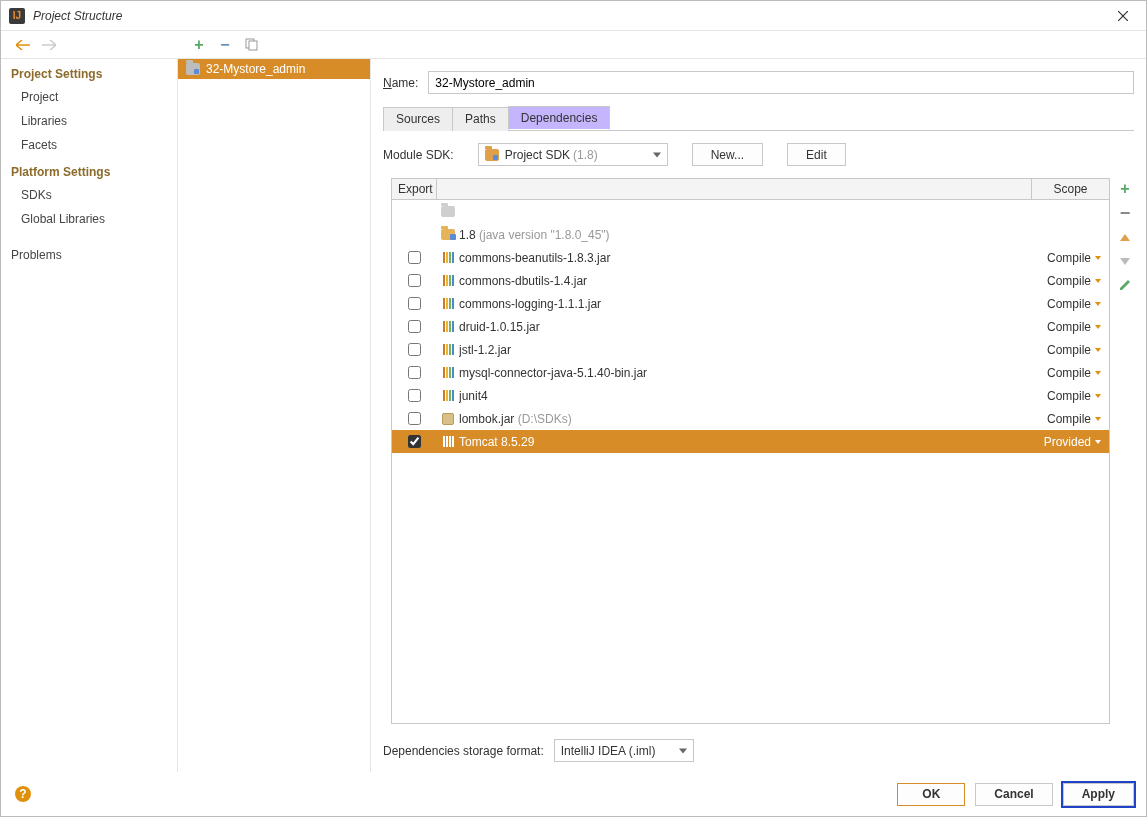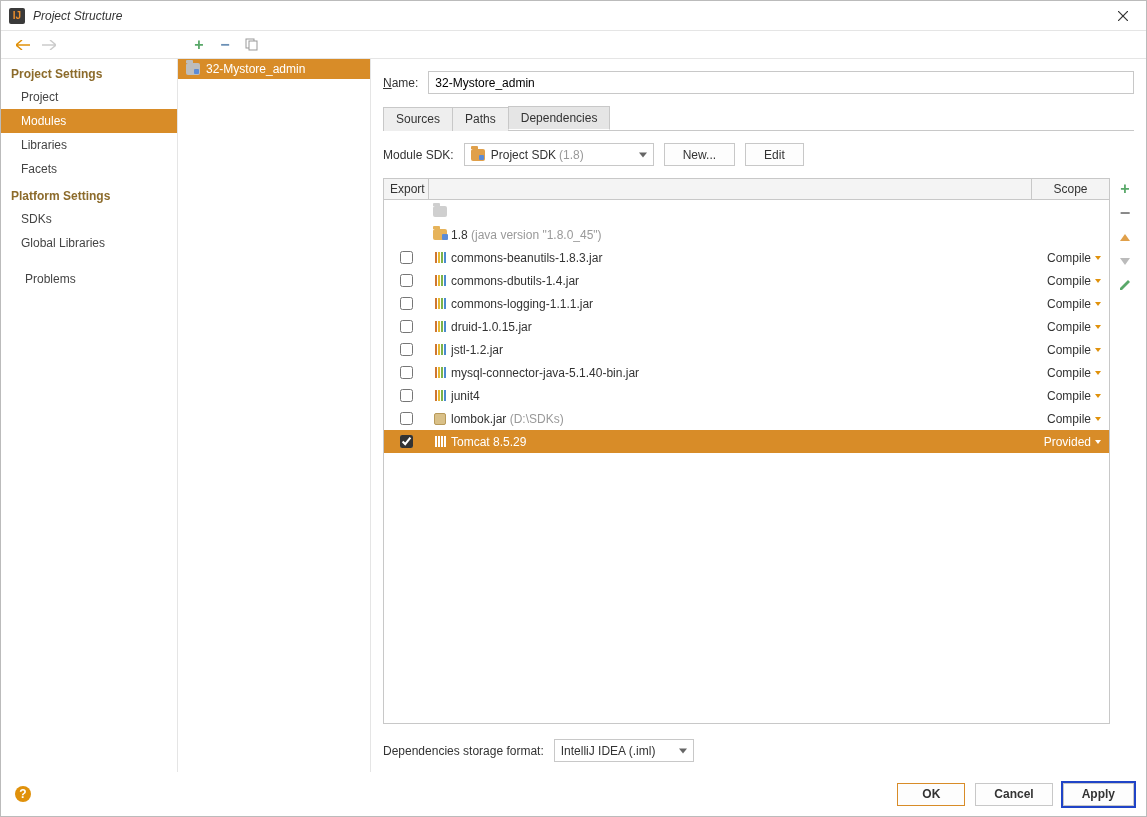--- a/index.html
+++ b/index.html
@@ -45,33 +45,33 @@
 
   
   .main { flex:1; display:flex; flex-direction:column; min-width:0; padding:12px 12px 0 12px;justify-content:flex-end;}
   .name-row { display:flex; align-items:center; gap:10px; margin-bottom:12px; }
   .name-row label { }
   .name-row .u { text-decoration: underline; }
   .text-input { flex:1; border:1px solid #c8c8c8; height:23px; padding:0 6px; background:#fff;}
 
   .tabs { display:flex; border-bottom:1px solid #c8c8c8; }
   .tab { border:1px solid #c8c8c8; border-bottom:none; padding:4px 12px; background:#eee; margin-right:-1px; cursor:pointer; position:relative; top:1px;}
-  .tab.active { background:#e5e5e5; border-bottom:1px solid #fff; top:0;}
-
-  .sdk-row { display:flex; align-items:center; gap:10px; padding:12px 0; }
+  .tab.active { background:#c4b5fd; border-bottom:1px solid #fff; top:0;}
+
+  .sdk-row { display:flex; align-items:center; gap:24px; padding:12px 0; }
   .select { border:1px solid #c8c8c8; height:23px; padding:2px 18px 2px 6px; background:#fff; display:inline-flex; align-items:center; position:relative; min-width:190px; cursor:pointer;}
   .select .folder-icon { margin-right:6px;}
   .select .grey-text { color:#999; margin-left:3px;}
   .select::after{ content:""; position:absolute; right:6px; top:50%; transform:translateY(-50%); border-left:4px solid transparent;border-right:4px solid transparent;border-top:5px solid #666;}
   .btn { border:1px solid #c8c8c8; background:#fdfdfd; height:23px; padding:0 18px; cursor:pointer; display:inline-flex;align-items:center;justify-content:center;}
   .btn.orange { border-color:#d88c28; }
   .btn.blue-outline { outline:2px solid #2044c7; outline-offset:0; }
 
   .dep-area { flex:1; display:flex; min-height:0; border-bottom:1px solid transparent; }
-  .dep-table { flex:1; border:1px solid #c8c8c8; display:flex; flex-direction:column; min-height:0;}
+  .dep-table { flex:1; border:1px solid #c8c8c8; display:flex; flex-direction:column; min-height:0;margin-left:8px;}
   .dep-header { display:flex; background:#f4f4f4; border-bottom:1px solid #c8c8c8; }
   .dep-header .h-export { width:45px; padding:3px 6px; border-right:1px solid #c8c8c8;}
   .dep-header .h-name { flex:1; }
   .dep-header .h-scope { width:78px; text-align:center; padding:3px 0; border-left:1px solid #c8c8c8;}
   .dep-rows { flex:1; overflow:auto; background:#fff; }
   .dep-row { display:flex; align-items:center; height:23px; padding-right:4px; }
   .dep-row.selected { background:#d88c28; color:#fff;}
   .dep-row .c-check { width:45px; display:flex; justify-content:center;}
   .dep-row .c-check input { accent-color:#333;}
   .dep-row .c-icon { width:22px; display:flex; justify-content:center; }
@@ -142,28 +142,27 @@
             <rect x="4" y="3" width="8" height="9" fill="#fff" stroke="#999"></rect>
           </svg>
         </div>
     </div>
   </div>
 
   <div class="body">
     <div class="nav">
       <div class="nav-heading">Project Settings</div>
       <div class="nav-item">Project</div>
-      <div class="nav-item selected">Modules</div>
       <div class="nav-item">Libraries</div>
       <div class="nav-item">Facets</div>
       <div class="nav-heading">Platform Settings</div>
       <div class="nav-item">SDKs</div>
       <div class="nav-item">Global Libraries</div>
       <div style="height:12px"></div>
-      <div class="nav-item" style="padding-left:24px">Problems</div>
+      <div class="nav-item" style="padding-left:10px">Problems</div>
     </div>
 
     <div class="tree">
       <div class="tree-item selected">
         <span class="folder-icon grey"></span>
         <span>32-Mystore_admin</span>
       </div>
     </div>
 
     <div class="main">

